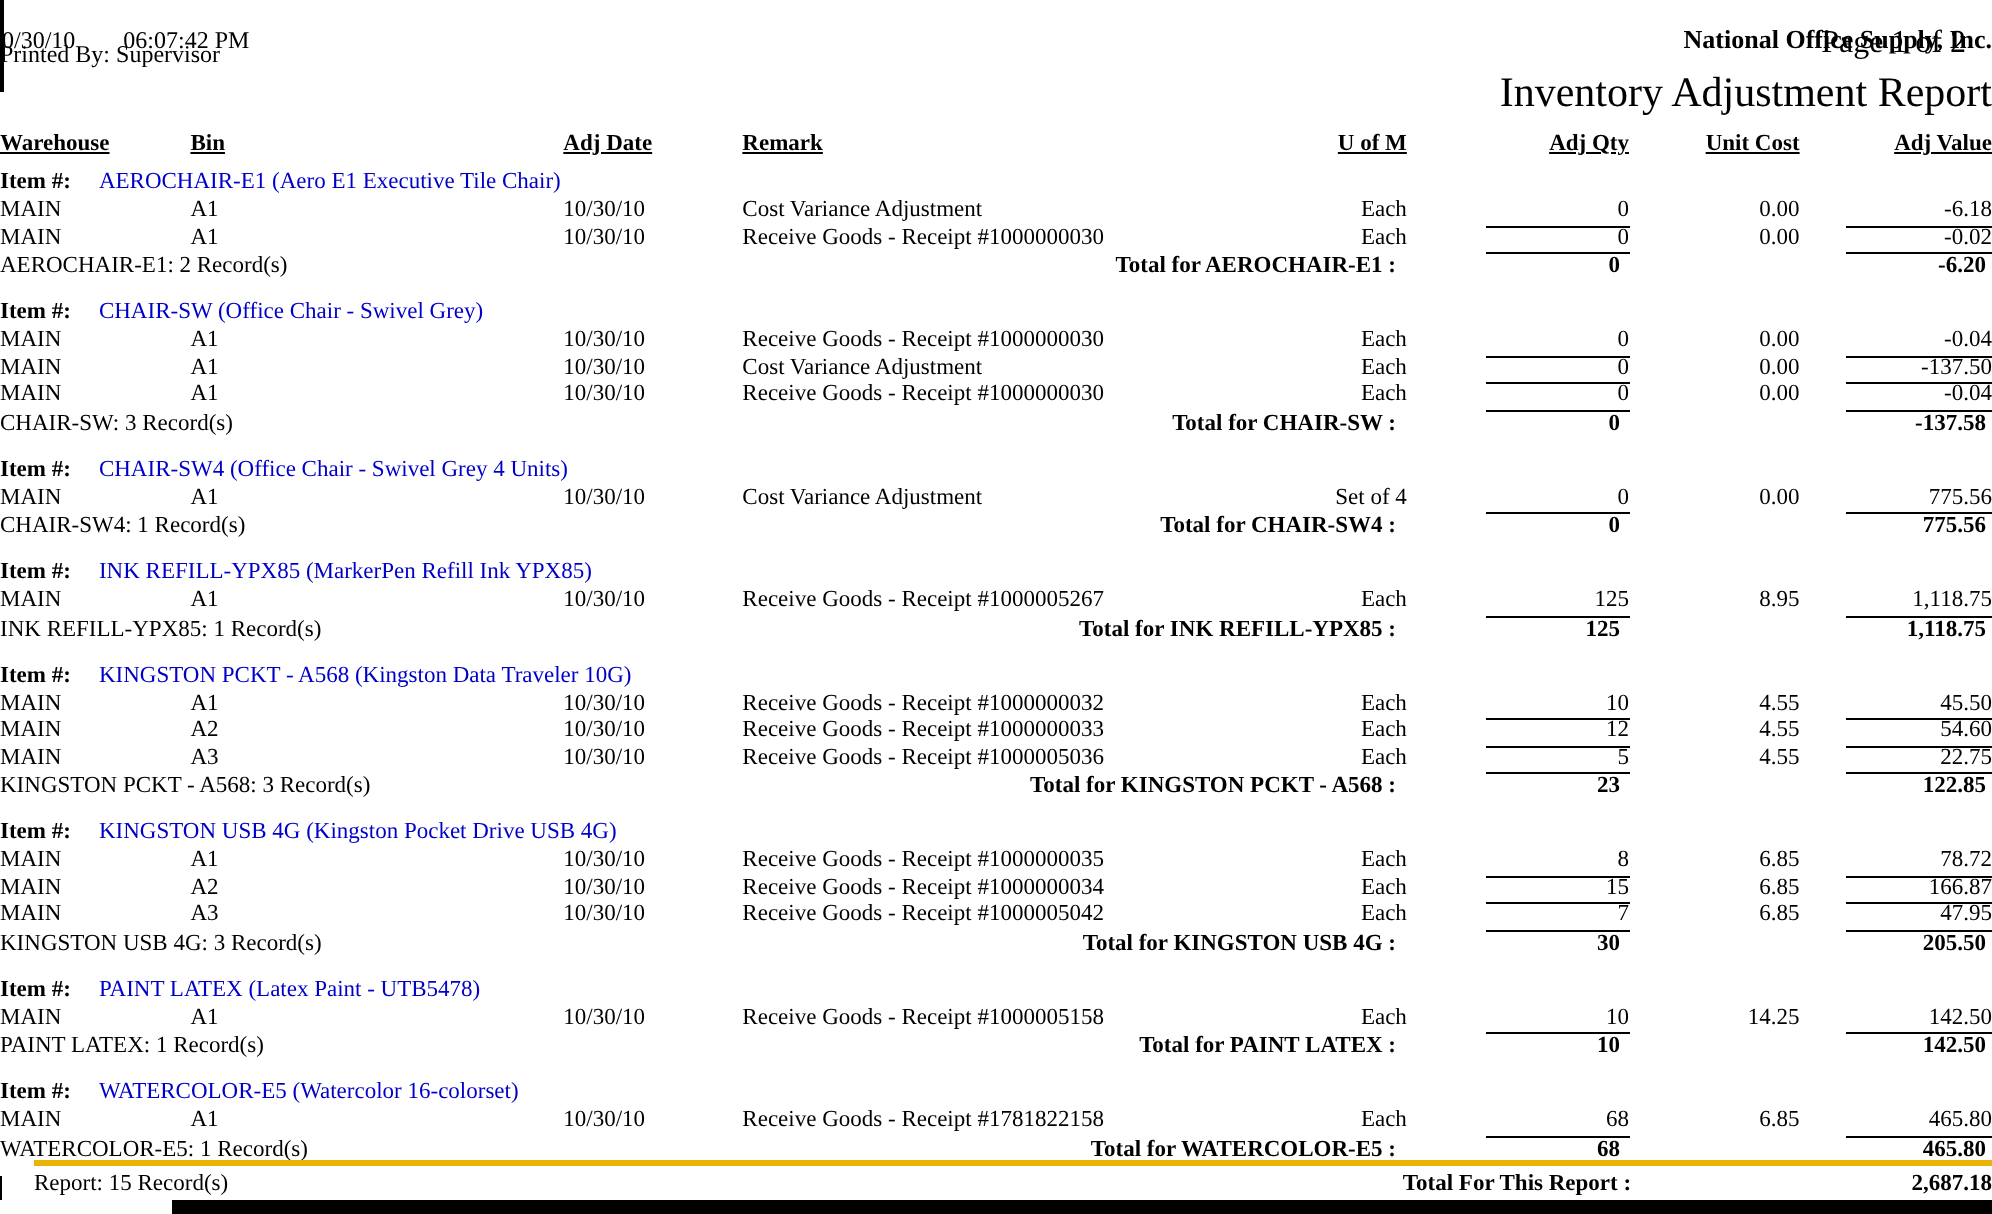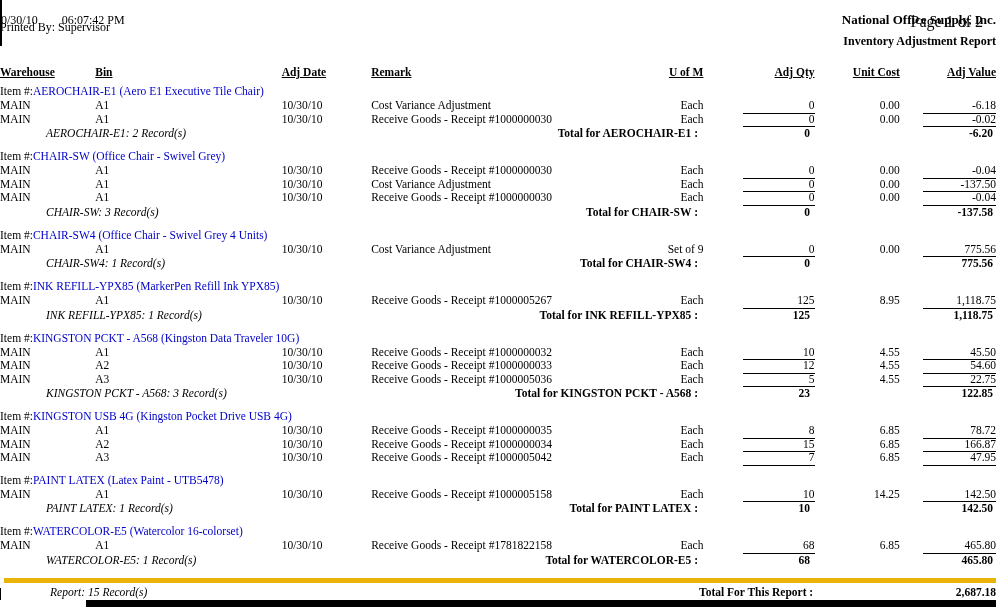--- a/index.html
+++ b/index.html
@@ -15,56 +15,56 @@
     background:#fff;
     overflow:hidden;
   }
   
   .report-header { position:relative; height:66px; }
   .hdr-datetime { position:absolute; left:-5px; top:13px; font-size:12px; white-space:nowrap; }
   .hdr-time { margin-left:24px; }
   .hdr-printedby { position:absolute; left:0px; top:20px; font-size:12px; white-space:nowrap; }
   .hdr-center { text-align:right; padding-top:12px; }
   .company { font-size:13px; font-weight:bold; }
-  .report-title { font-size:12px; font-weight:bold; margin-top:6px; }
+  .report-title { font-size:21px; font-weight:normal; margin-top:6px; }
   .hdr-page { position:absolute; right:13px; top:13px; font-size:16px; }
 
   
   .row { display:flex; align-items:baseline; font-size:11.5px; }
   .c-wh  { width:96px; }
   .c-bin { width:188px; }
   .c-date{ width:60px;  }
   .c-rem { width:289px;margin-left:30px; }
   .c-uom { width:46px;  text-align:right; white-space:nowrap; }
   .c-qty { width:112px; text-align:right; }
   .c-cost{ width:86px;  text-align:right; }
   .c-val { width:97px;  text-align:right; }
 
   .colhead { font-weight:bold; margin-bottom:6px; }
   .colhead .lbl { text-decoration:underline; }
 
   .group { margin-bottom:8px; }
   .item-row { height:15px; line-height:15px; }
-  .item-label { font-weight:normal; }
-  .item-name { color:#0000c8; cursor:pointer; }
+  .item-label { font-weight:bold; }
+  .item-name { color:#0000c8; margin-left:14px; cursor:pointer; }
 
   .detail-row { height:13.5px; line-height:13.5px; }
   .rule { display:inline-block; text-align:right; border-bottom:1px solid #000; }
   .rule.q { width:72px; }
   .rule.v { width:73px; }
 
   .summary-row { height:15px; line-height:15px; }
-  .records { font-style:italic; width:363px; white-space:nowrap;padding-left:46px; }
+  .records { width:363px; white-space:nowrap; }
   .total-label { width:335px; text-align:right; font-weight:bold; white-space:nowrap; }
   .summary-row .c-qty, .summary-row .c-val { font-weight:bold; }
 
   
   .report-footer {
-    position:absolute; left:4px; right:0; bottom:9px;
-    border-top:5px solid #eab308;
+    position:absolute; left:17px; right:0; bottom:9px;
+    border-top:3px solid #eab308;
     padding-top:3px;
   }
   .report-footer .total-label { width:447px; }
   .report-footer .c-val { font-weight:bold; }
 
   .bottom-bar { position:absolute; left:86px; right:0; bottom:0; height:7px; background:#000; }
   .edge-top-left { position:absolute; left:0; top:0; width:2px; height:46px; background:#000; }
   .edge-bottom-left { position:absolute; left:0; bottom:7px; width:1px; height:12px; background:#000; }
 </style>
 </head>
@@ -188,21 +188,21 @@
     <div class="row item-row">
       <span class="item-label">Item #:</span>
       <span class="item-name">CHAIR-SW4 (Office Chair - Swivel Grey 4 Units)</span>
     </div>
     <div>
   <div class="row detail-row">
     <div class="c-wh">MAIN</div>
     <div class="c-bin">A1</div>
     <div class="c-date">10/30/10</div>
     <div class="c-rem">Cost Variance Adjustment</div>
-    <div class="c-uom">Set of 9</div>
+    <div class="c-uom">Set of 4</div>
     <div class="c-qty"><span class="rule q">0</span></div>
     <div class="c-cost">0.00</div>
     <div class="c-val"><span class="rule v">775.56</span></div>
   </div>
 </div>
     <div class="row summary-row">
       <div class="records">CHAIR-SW4: 1 Record(s)</div>
       <div class="total-label">Total for CHAIR-SW4 :</div>
       <div class="c-qty">0</div>
       <div class="c-cost"></div>
@@ -316,20 +316,27 @@
     <div class="c-wh">MAIN</div>
     <div class="c-bin">A3</div>
     <div class="c-date">10/30/10</div>
     <div class="c-rem">Receive Goods - Receipt #1000005042</div>
     <div class="c-uom">Each</div>
     <div class="c-qty"><span class="rule q">7</span></div>
     <div class="c-cost">6.85</div>
     <div class="c-val"><span class="rule v">47.95</span></div>
   </div>
 </div>
+    <div class="row summary-row">
+      <div class="records">KINGSTON USB 4G: 3 Record(s)</div>
+      <div class="total-label">Total for KINGSTON USB 4G :</div>
+      <div class="c-qty">30</div>
+      <div class="c-cost"></div>
+      <div class="c-val">205.50</div>
+    </div>
   </div>
 
   <div class="group">
     <div class="row item-row">
       <span class="item-label">Item #:</span>
       <span class="item-name">PAINT LATEX (Latex Paint - UTB5478)</span>
     </div>
     <div>
   <div class="row detail-row">
     <div class="c-wh">MAIN</div>

